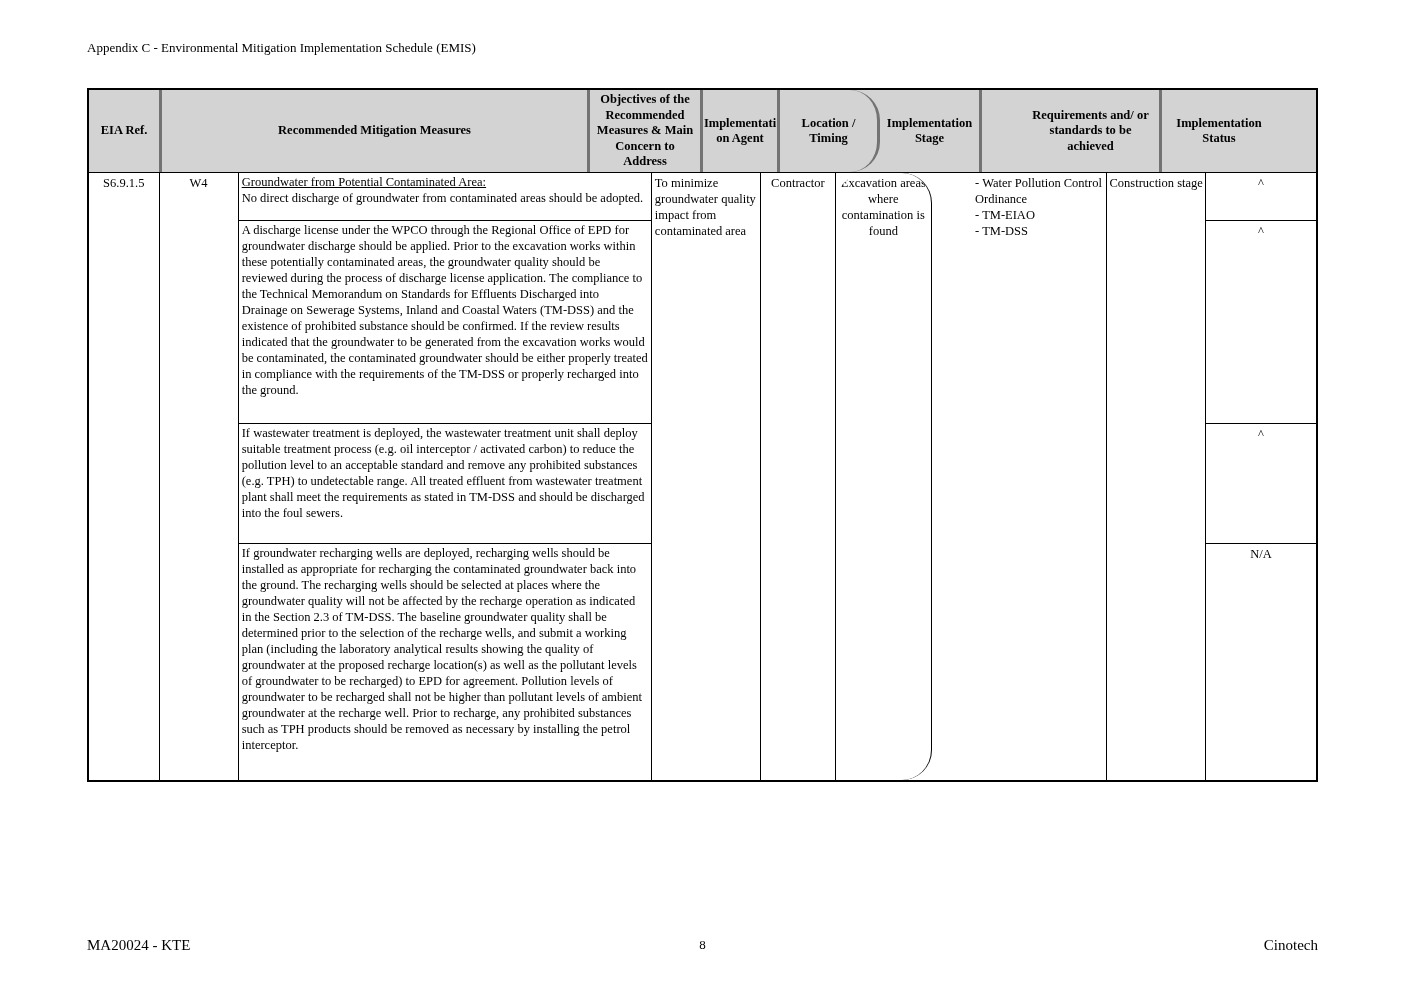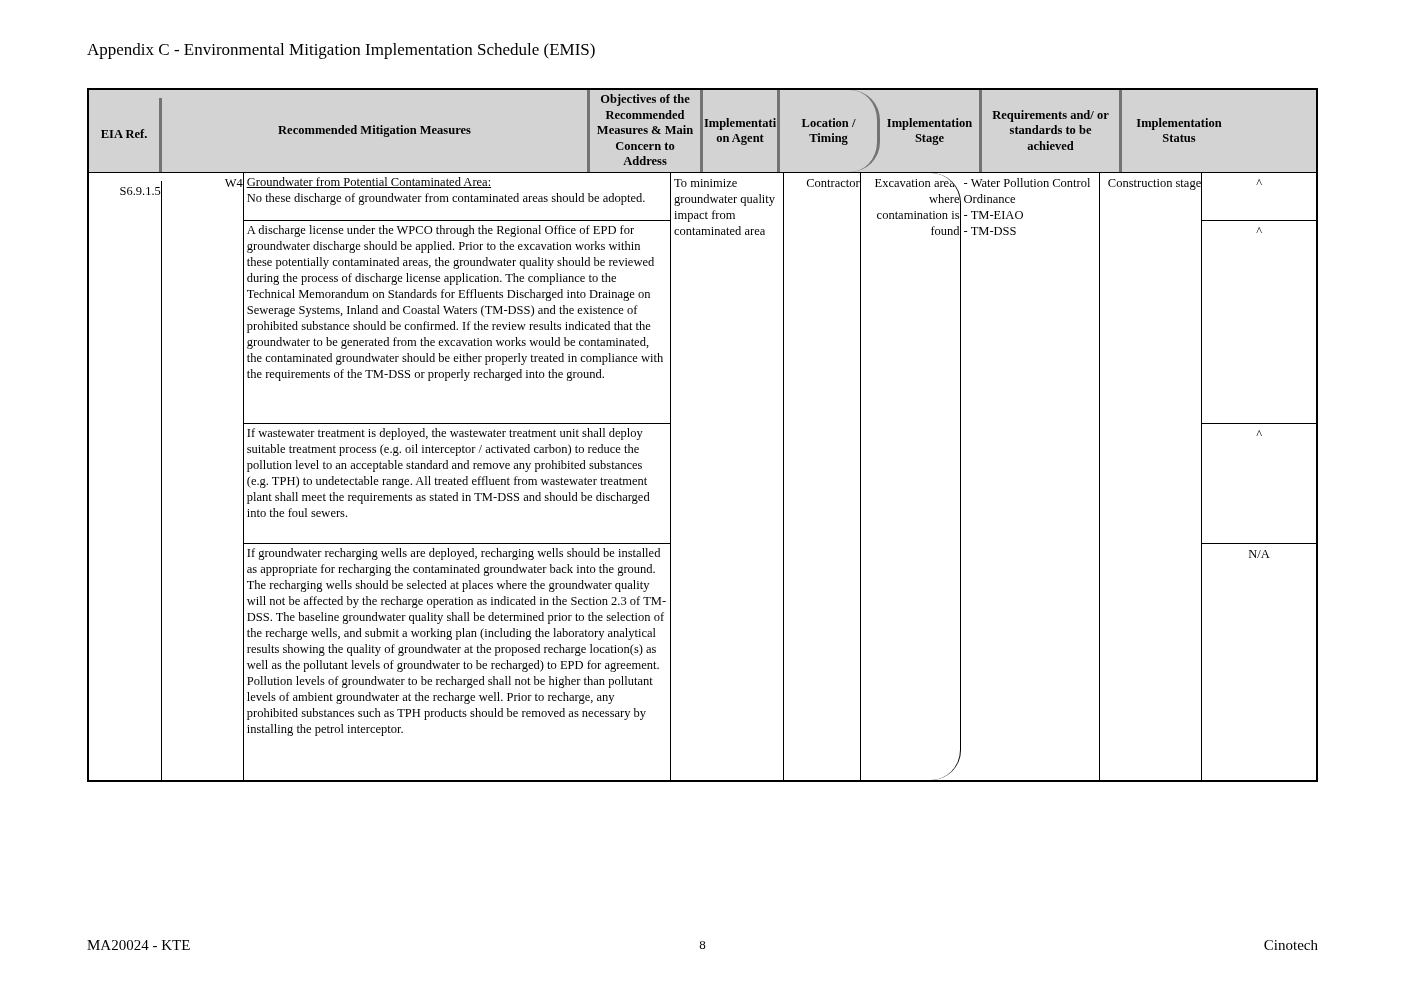--- a/index.html
+++ b/index.html
@@ -12,21 +12,21 @@
     position: relative;
     width: 1403px;
     height: 992px;
     background: #ffffff;
     overflow: hidden;
   }
   .doc-title {
     position: absolute;
     left: 87px;
     top: 40px;
-    font-size: 17px;
+    font-size: 13px;
     white-space: nowrap;
   }
   .emis-table {
     position: absolute;
     left: 87px;
     top: 88px;
     width: 1231px;
     border: 2px solid #000;
     background: #fff;
   }
@@ -54,31 +54,31 @@
     display: flex;
     height: 607px;
   }
   .body-cell {
     border-right: 1px solid #000;
     font-size: 12.5px;
     line-height: 16px;
     overflow: hidden;
   }
   
-  .c1 { width: 73px; margin-top: 8px; }
+  .c1 { width: 73px; }
   .c2 { width: 82px; }
   .c3 { width: 428px; }
   .c4 { width: 113px; }
   .c5 { width: 77px; }
   .c6 { width: 100px; border-radius: 30px; }
   .c7 { width: 102px; }
-  .c8 { width: 140px; }
+  .c8 { width: 140px; margin-left: 40px; }
   .c9 { width: 114px; }
 
-  .cell-top-center { text-align: right; padding-top: 2px; }
+  .cell-top-center { text-align: center; padding-top: 2px; }
   .cell-top-left   { text-align: left; padding: 2px 3px 0 3px; }
   .pre-line { white-space: pre-line; }
 
   .stack { display: flex; flex-direction: column; height: 100%; }
   .sub { padding: 1px 3px 12px 3px; overflow: hidden; }
   .sub-border { border-bottom: 1px solid #000; }
   .m1 { height: 48px; }
   .m2 { height: 203px; }
   .m3 { height: 120px; }
   .m4 { flex: 1; }
@@ -140,21 +140,21 @@
     <div class="body-row">
 
       <div class="body-cell c1 cell-top-center">S6.9.1.5</div>
 
       <div class="body-cell c2 cell-top-center">W4</div>
 
       <div class="body-cell c3">
         <div class="stack">
           <div class="sub sub-border m1">
             <div class="measure-heading">Groundwater from Potential Contaminated Area:</div>
-            <div>No these discharge of groundwater from contaminated areas should be adopted.</div>
+            <div>No direct discharge of groundwater from contaminated areas should be adopted.</div>
           </div>
           <div class="sub sub-border m2">
             <div>A discharge license under the WPCO through the Regional Office of EPD for groundwater discharge should be applied. Prior to the excavation works within these potentially contaminated areas, the groundwater quality should be reviewed during the process of discharge license application. The compliance to the Technical Memorandum on Standards for Effluents Discharged into Drainage on Sewerage Systems, Inland and Coastal Waters (TM-DSS) and the existence of prohibited substance should be confirmed. If the review results indicated that the groundwater to be generated from the excavation works would be contaminated, the contaminated groundwater should be either properly treated in compliance with the requirements of the TM-DSS or properly recharged into the ground.</div>
           </div>
           <div class="sub sub-border m3">
             <div>If wastewater treatment is deployed, the wastewater treatment unit shall deploy suitable treatment process (e.g. oil interceptor / activated carbon) to reduce the pollution level to an acceptable standard and remove any prohibited substances (e.g. TPH) to undetectable range. All treated effluent from wastewater treatment plant shall meet the requirements as stated in TM-DSS and should be discharged into the foul sewers.</div>
           </div>
           <div class="sub m4">
             <div>If groundwater recharging wells are deployed, recharging wells should be installed as appropriate for recharging the contaminated groundwater back into the ground. The recharging wells should be selected at places where the groundwater quality will not be affected by the recharge operation as indicated in the Section 2.3 of TM-DSS. The baseline groundwater quality shall be determined prior to the selection of the recharge wells, and submit a working plan (including the laboratory analytical results showing the quality of groundwater at the proposed recharge location(s) as well as the pollutant levels of groundwater to be recharged) to EPD for agreement. Pollution levels of groundwater to be recharged shall not be higher than pollutant levels of ambient groundwater at the recharge well. Prior to recharge, any prohibited substances such as TPH products should be removed as necessary by installing the petrol interceptor.</div>
           </div>

